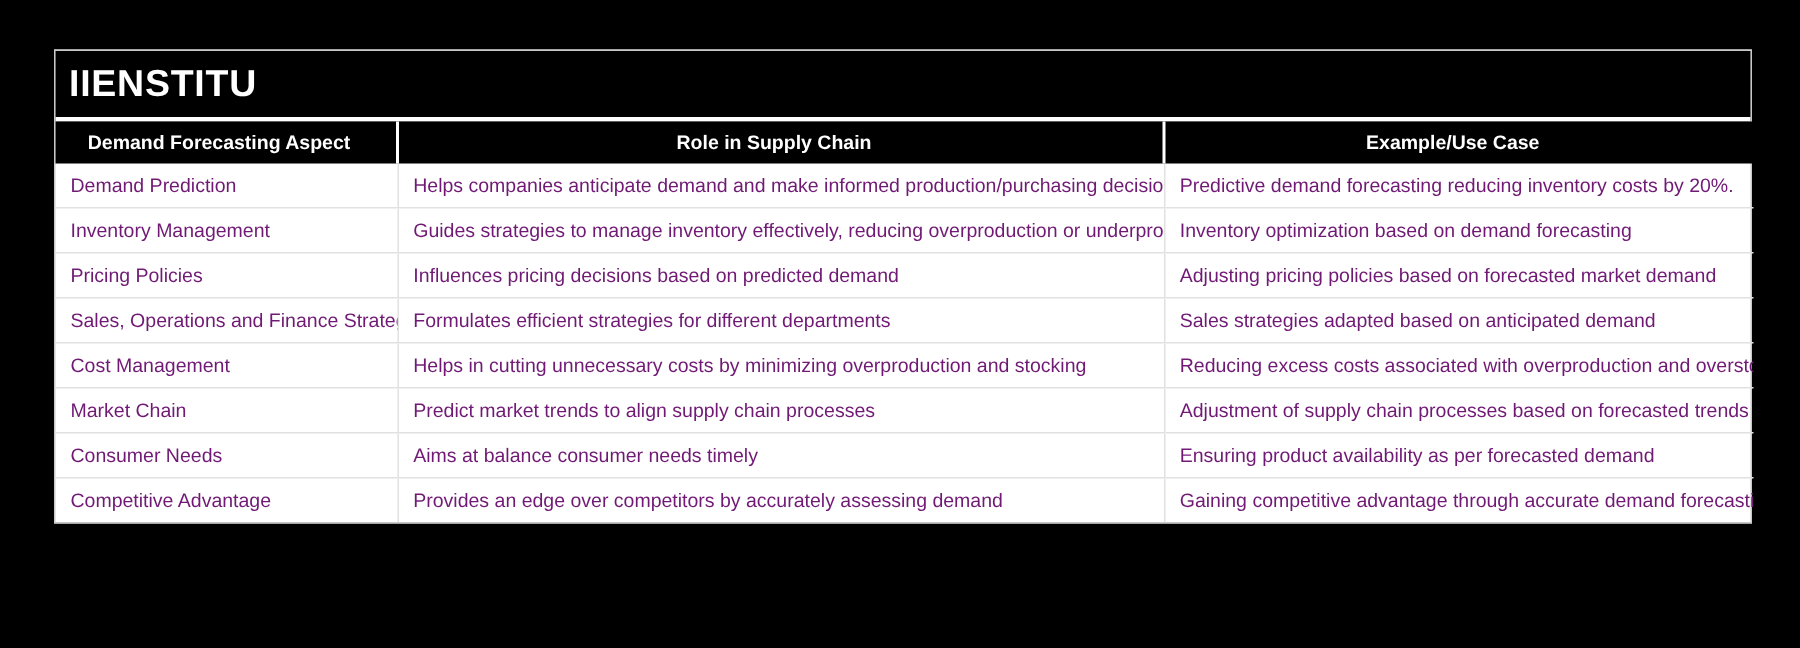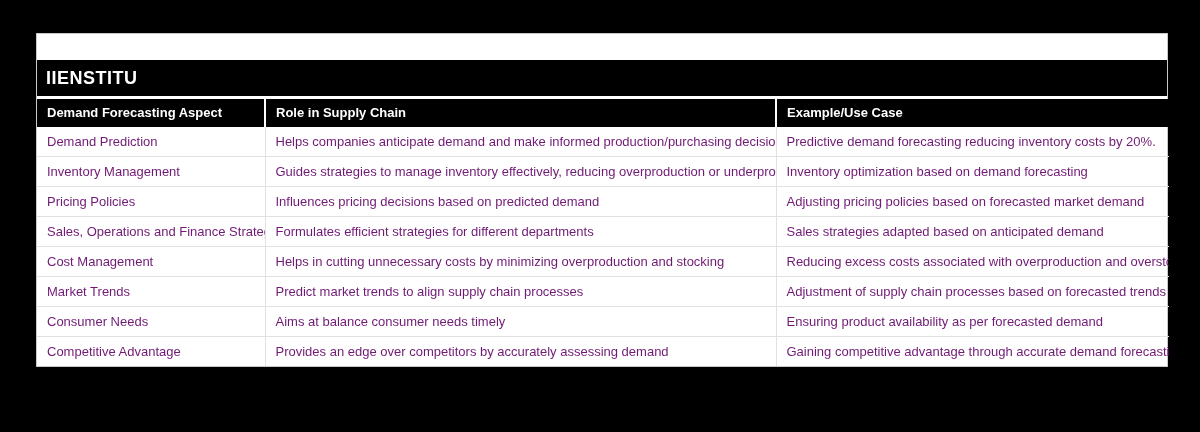--- a/index.html
+++ b/index.html
@@ -12,41 +12,40 @@
   .card {
     position: absolute;
     left: 36px; top: 33px;
     width: 1132px;
     background: #ffffff;
     border: 1px solid #c8c8c8;
   }
   .title-bar {
     background: #000000;
     color: #ffffff;
-    font-size: 18px;
+    font-size: 25px;
     font-weight: bold;
     letter-spacing: 0.5px;
     padding: 8px 9px 7px 9px;
     border-bottom: 3px solid #ffffff;
-    margin-top: 26px;
   }
   table.data-table {
     width: 100%;
     border-collapse: collapse;
     table-layout: fixed;
   }
   .col-aspect  { width: 228px; }
   .col-role    { width: 511px; }
   .col-example { width: 393px; }
   thead th {
     background: #000000;
     color: #ffffff;
     font-size: 13px;
     font-weight: bold;
-    text-align: left;
+    text-align: center;
     padding: 6px 19px 7px 10px;
   }
   thead th + th { border-left: 2px solid #ffffff; }
   tbody td {
     color: #701a75;
     font-size: 13px;
     line-height: 15px;
     padding: 7px 10px;
     border-bottom: 1px solid #e1e1e1;
     white-space: nowrap;
@@ -93,21 +92,21 @@
           <td>Sales, Operations and Finance Strategies</td>
           <td>Formulates efficient strategies for different departments</td>
           <td>Sales strategies adapted based on anticipated demand</td>
         </tr>
         <tr>
           <td>Cost Management</td>
           <td>Helps in cutting unnecessary costs by minimizing overproduction and stocking</td>
           <td>Reducing excess costs associated with overproduction and overstocking</td>
         </tr>
         <tr>
-          <td>Market Trends</td>
+          <td>Market Chain</td>
           <td>Predict market trends to align supply chain processes</td>
           <td>Adjustment of supply chain processes based on forecasted trends</td>
         </tr>
         <tr>
           <td>Consumer Needs</td>
           <td>Aims at balance consumer needs timely</td>
           <td>Ensuring product availability as per forecasted demand</td>
         </tr>
         <tr>
           <td>Competitive Advantage</td>

